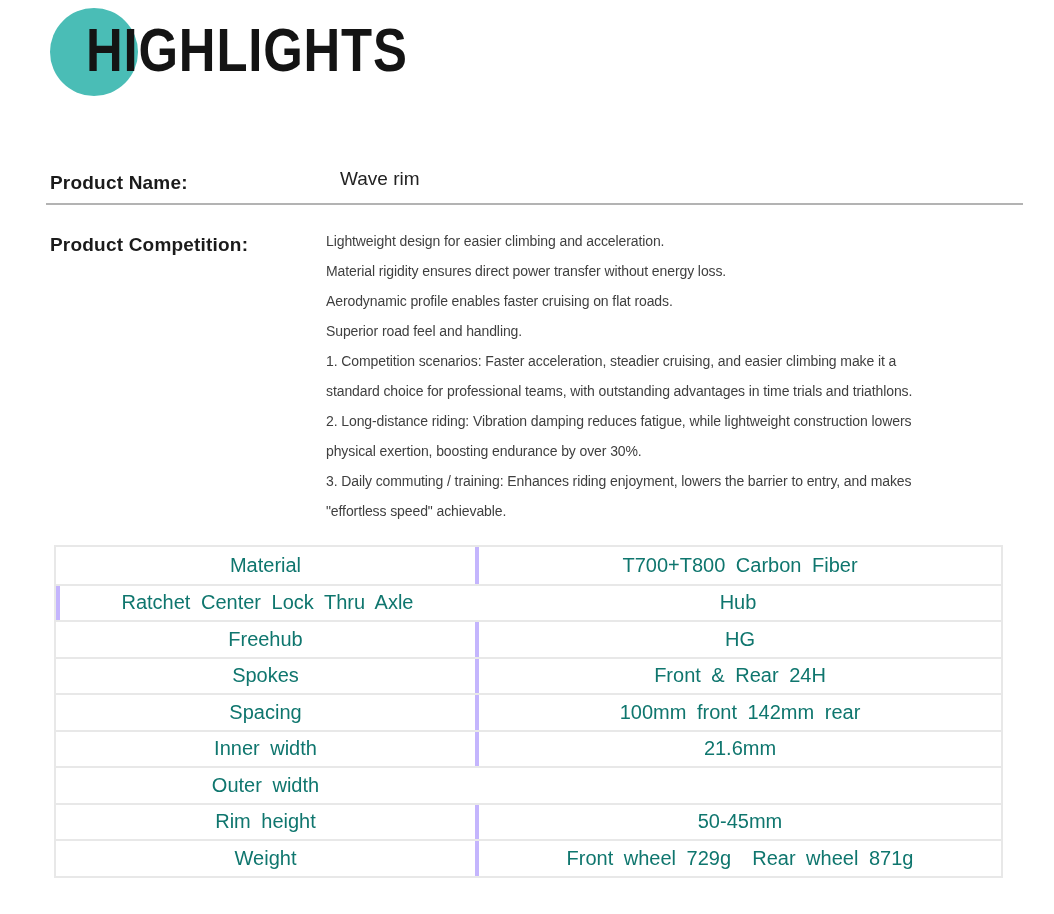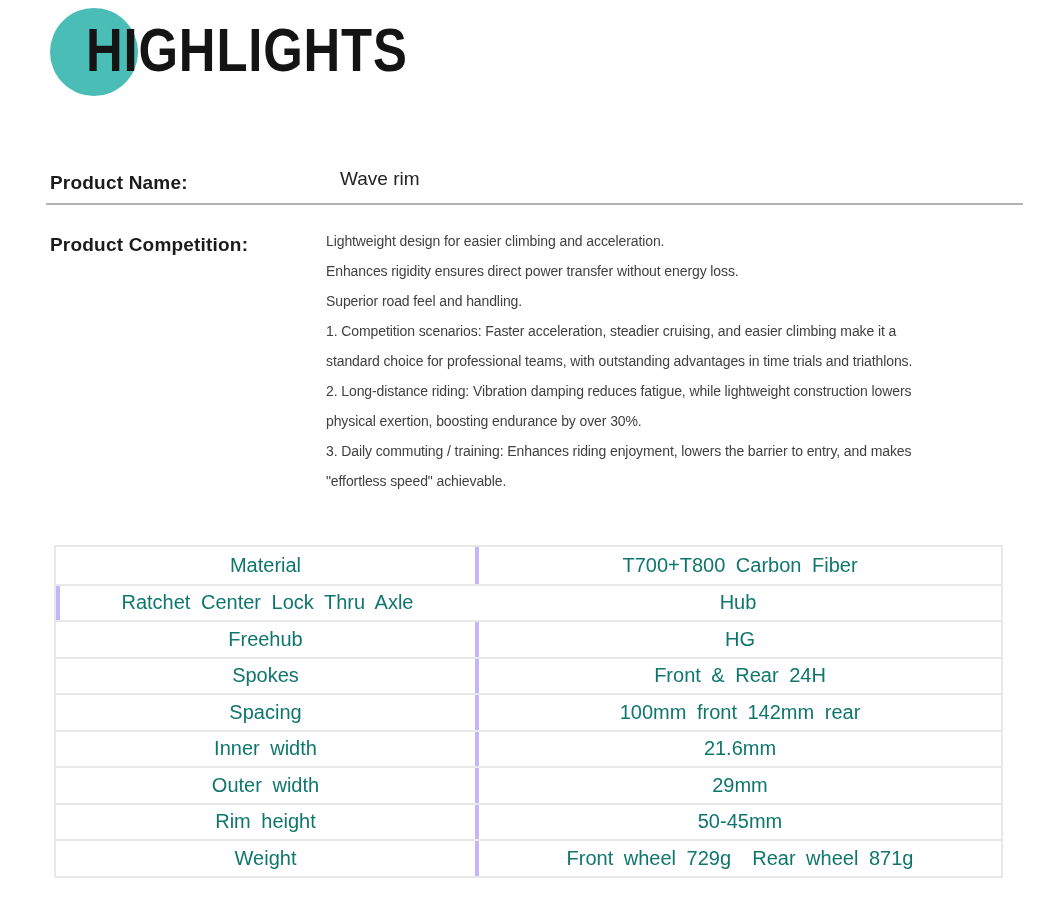--- a/index.html
+++ b/index.html
@@ -115,21 +115,22 @@
   </header>
 
   <span class="field-label name-label">Product Name:</span>
   <span class="name-value">Wave rim</span>
 
   <div class="divider"></div>
 
   <span class="field-label desc-label">Product Competition:</span>
   <div class="desc-lines" id="desc-lines">
       <div class="desc-line">Lightweight design for easier climbing and acceleration.</div>
-      <div class="desc-line">Enhances rigidity ensures direct power transfer without energy loss.</div>
+      <div class="desc-line">Material rigidity ensures direct power transfer without energy loss.</div>
+      <div class="desc-line">Aerodynamic profile enables faster cruising on flat roads.</div>
       <div class="desc-line">Superior road feel and handling.</div>
       <div class="desc-line">1. Competition scenarios: Faster acceleration, steadier cruising, and easier climbing make it a</div>
       <div class="desc-line">standard choice for professional teams, with outstanding advantages in time trials and triathlons.</div>
       <div class="desc-line">2. Long-distance riding: Vibration damping reduces fatigue, while lightweight construction lowers</div>
       <div class="desc-line">physical exertion, boosting endurance by over 30%.</div>
       <div class="desc-line">3. Daily commuting / training: Enhances riding enjoyment, lowers the barrier to entry, and makes</div>
       <div class="desc-line">"effortless speed" achievable.</div>
     </div>
 
   <div class="spec-table" id="spec-table">
@@ -152,21 +153,20 @@
       <div class="spec-row">
         <div class="spec-cell label">Spacing</div>
         <div class="spec-cell value">100mm front 142mm rear</div>
       </div>
       <div class="spec-row">
         <div class="spec-cell label">Inner width</div>
         <div class="spec-cell value">21.6mm</div>
       </div>
       <div class="spec-row">
         <div class="spec-cell label">Outer width</div>
-        <div class="spec-cell value">29mm</div>
       </div>
       <div class="spec-row">
         <div class="spec-cell label">Rim height</div>
         <div class="spec-cell value">50-45mm</div>
       </div>
       <div class="spec-row">
         <div class="spec-cell label">Weight</div>
         <div class="spec-cell value">Front wheel 729g  Rear wheel 871g</div>
       </div>
     </div>

